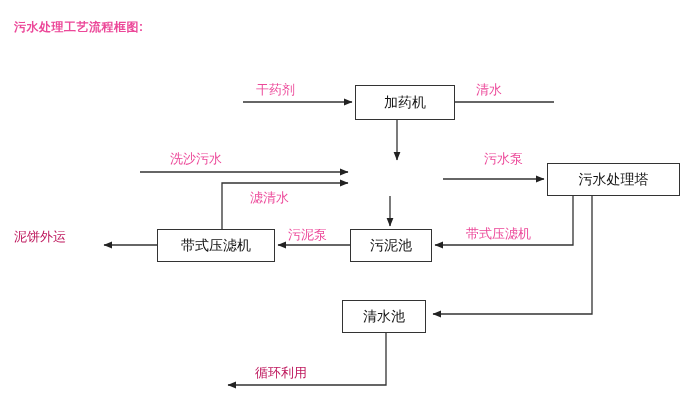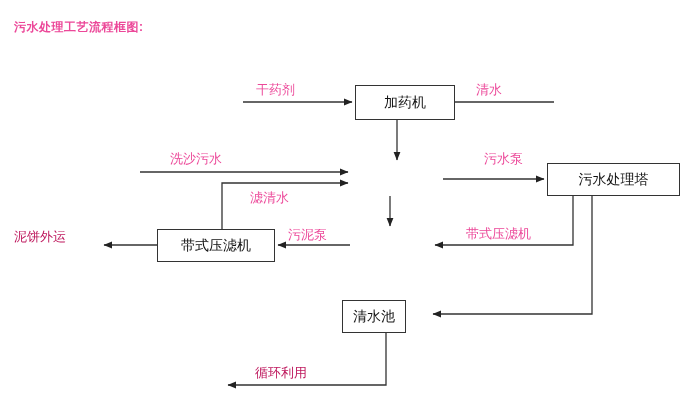--- a/index.html
+++ b/index.html
@@ -109,22 +109,25 @@
 
 
   <div class="node" style="left:547px; top:163px; width:133px; height:33px;">
     <span>污水处理塔</span>
   </div>
 
   <div class="node" style="left:157px; top:229px; width:118px; height:33px;">
     <span>带式压滤机</span>
   </div>
 
+  <div class="node" style="left:350px; top:229px; width:82px;  height:33px;">
+    <span>污泥池</span>
+  </div>
 
-  <div class="node" style="left:342px; top:300px; width:64px;  height:33px;">
+  <div class="node" style="left:342px; top:300px; width:84px;  height:33px;">
     <span>清水池</span>
   </div>
 
   <div class="edge-label" style="left:256px; top:81px;">干药剂</div>
 
   <div class="edge-label" style="left:476px; top:81px;">清水</div>
 
   <div class="edge-label" style="left:170px; top:150px;">洗沙污水</div>
 
   <div class="edge-label" style="left:250px; top:189px;">滤清水</div>

